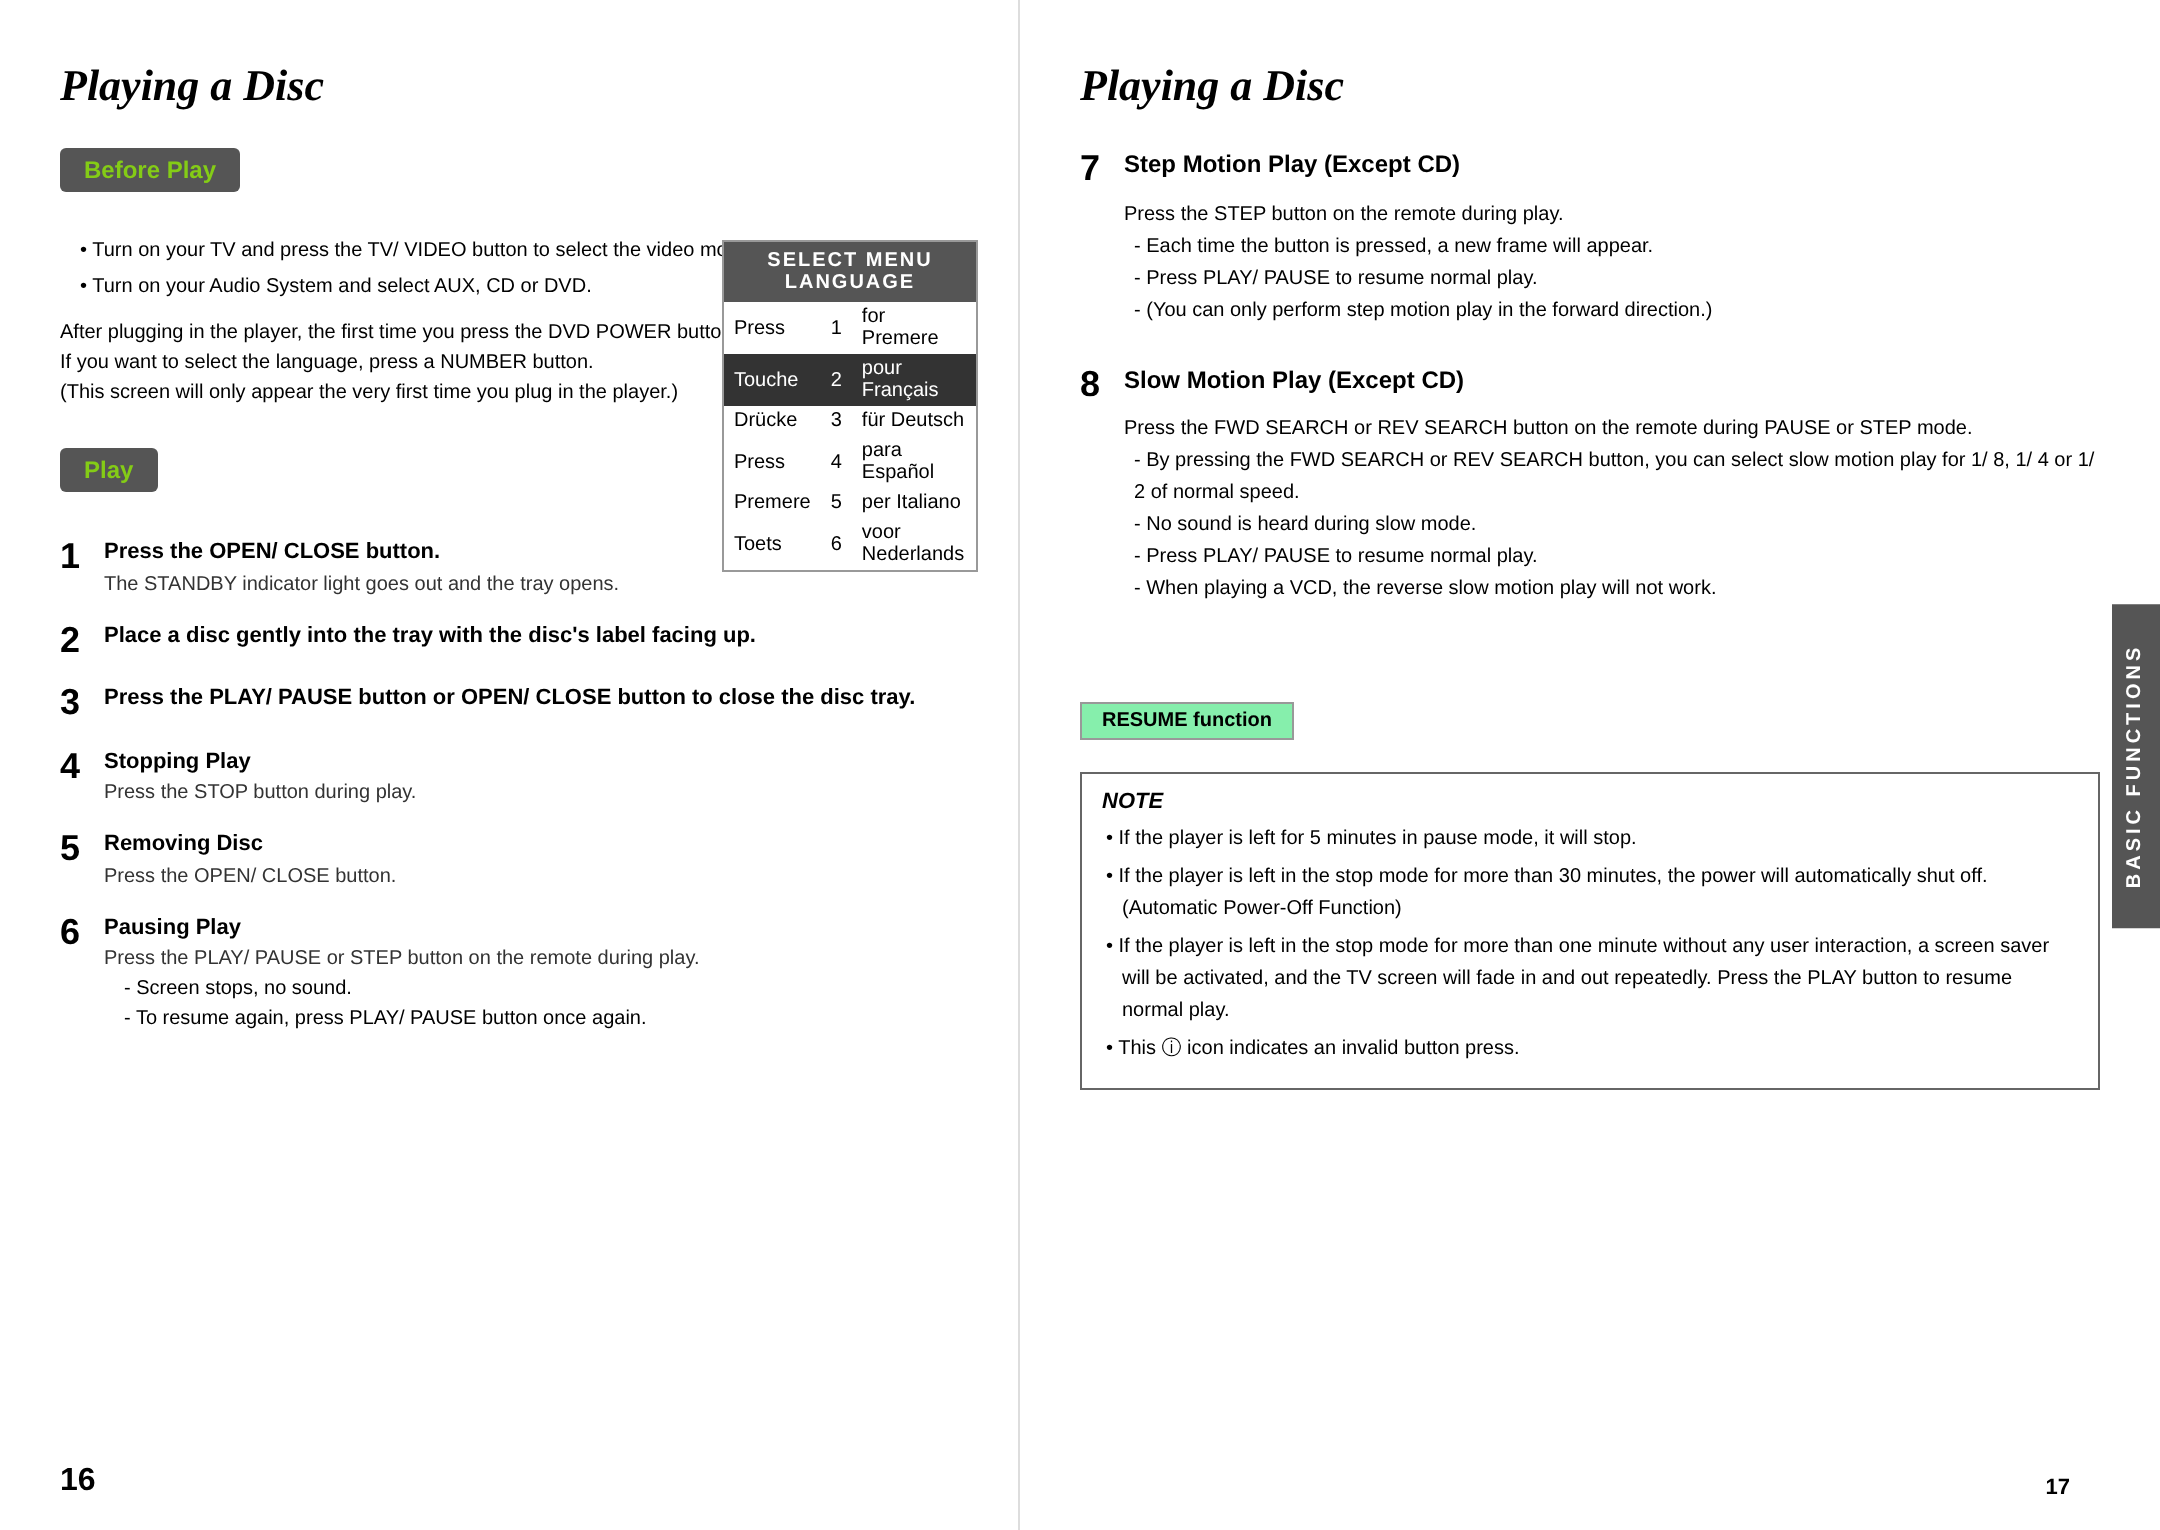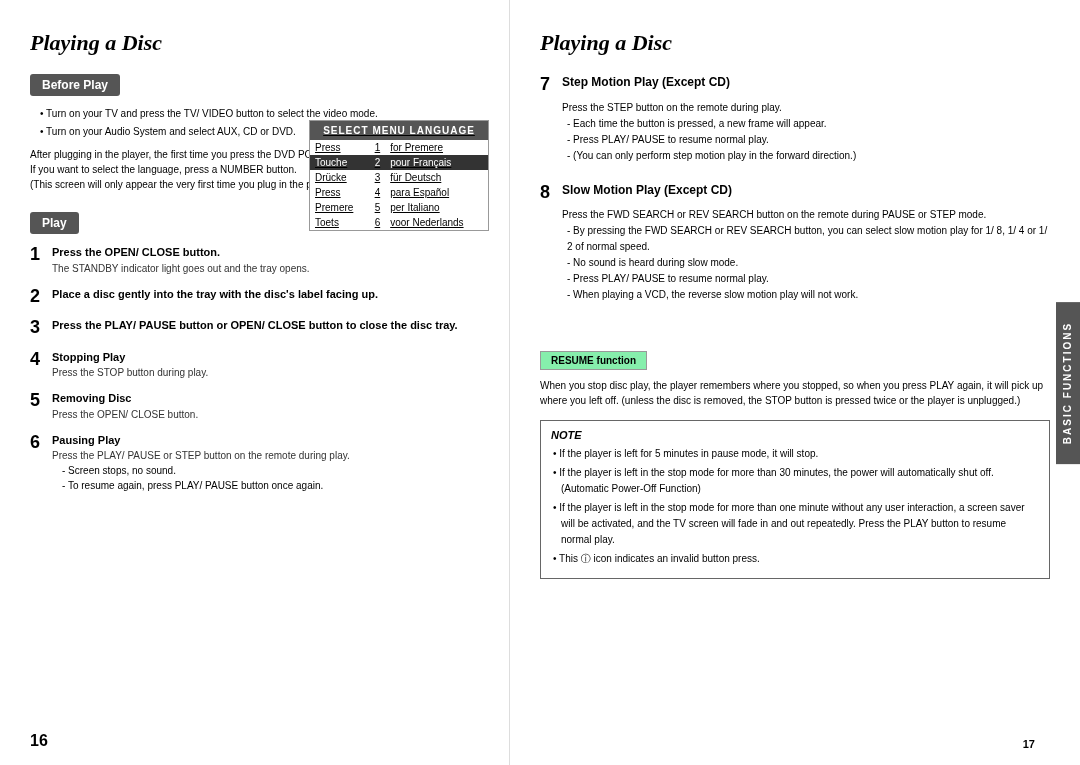--- a/index.html
+++ b/index.html
@@ -39,27 +39,27 @@
     .page-title {
       font-size: 22px;
       font-weight: bold;
       font-style: italic;
       margin-bottom: 18px;
       font-family: 'Times New Roman', serif;
     }
 
     .section-header {
       background: #555;
-      color: #ffffff;
+      color: #84cc16;
       font-weight: bold;
       font-size: 12px;
       padding: 4px 12px;
       display: inline-block;
       border-radius: 3px;
-      margin-bottom: 10px;
+      margin-bottom: 22px;
     }
 
     .before-play-section {
       margin-bottom: 20px;
     }
 
     .before-play-content {
       font-size: 10px;
       line-height: 1.5;
       position: relative;
@@ -82,23 +82,22 @@
       line-height: 1.5;
     }
 
     
     .menu-language-box {
       position: absolute;
       right: 20px;
       top: 120px;
       border: 1px solid #999;
       background: #fff;
-      width: 180px;
+      width: 128px;
       z-index: 10;
-      text-decoration: underline;
     }
 
     .menu-language-title {
       background: #555;
       color: #fff;
       font-weight: bold;
       font-size: 10px;
       text-align: center;
       padding: 4px;
       letter-spacing: 1px;
@@ -403,21 +402,20 @@
         <div>Press the FWD SEARCH or REV SEARCH button on the remote during PAUSE or STEP mode.</div>
         <div class="dash-item">By pressing the FWD SEARCH or REV SEARCH button, you can select slow motion play for 1/ 8, 1/ 4 or 1/ 2 of normal speed.</div>
         <div class="dash-item">No sound is heard during slow mode.</div>
         <div class="dash-item">Press PLAY/ PAUSE to resume normal play.</div>
         <div class="dash-item">When playing a VCD, the reverse slow motion play will not work.</div>
       </div>
     </div>
 
     <div>
       <div class="resume-box">RESUME function</div>
-      <div class="resume-text">When you stop disc play, the player remembers where you stopped, so when you press PLAY again, it will pick up where you left off. (unless the disc is removed, the STOP button is pressed twice or the player is unplugged.)</div>
     </div>
 
     <div class="note-box">
       <div class="note-title">NOTE</div>
       <div class="note-items">
         <div class="note-item">If the player is left for 5 minutes in pause mode, it will stop.</div>
         <div class="note-item">If the player is left in the stop mode for more than 30 minutes, the power will automatically shut off. (Automatic Power-Off Function)</div>
         <div class="note-item">If the player is left in the stop mode for more than one minute without any user interaction, a screen saver will be activated, and the TV screen will fade in and out repeatedly. Press the PLAY button to resume normal play.</div>
         <div class="note-item">This ⓘ icon indicates an invalid button press.</div>
       </div>

